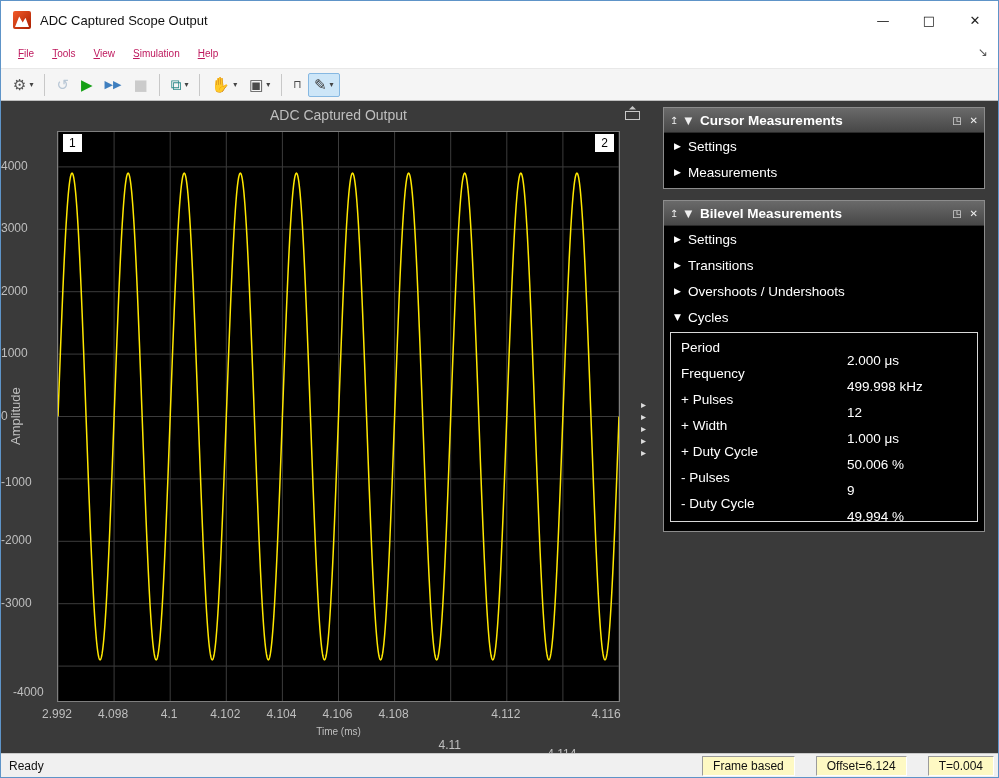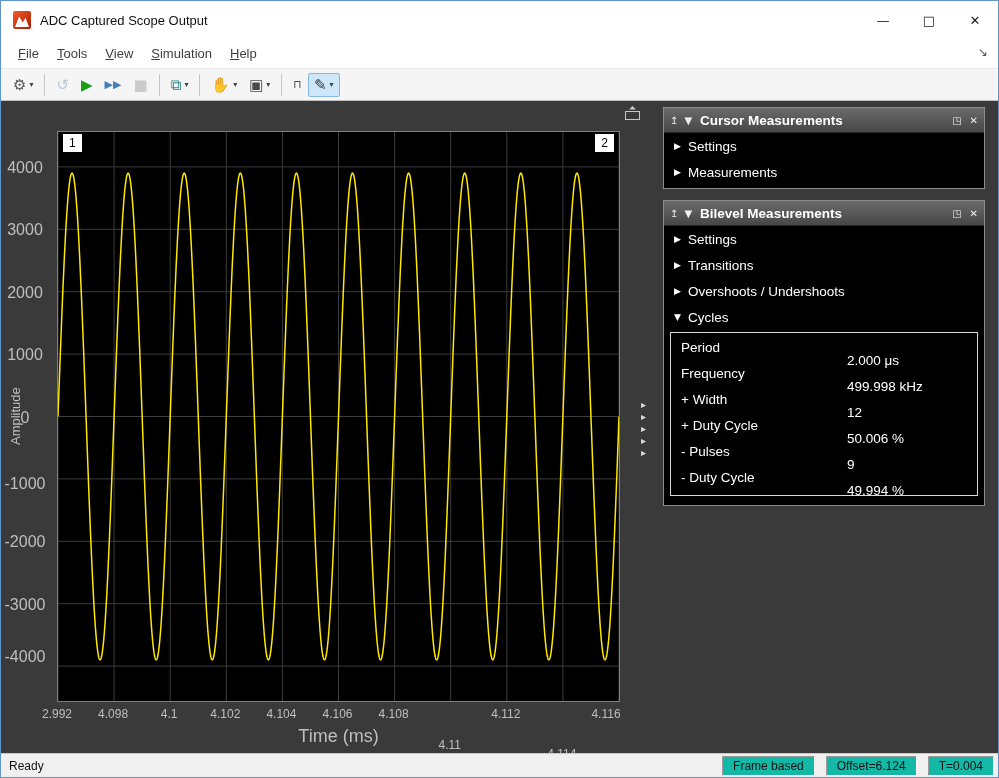--- a/index.html
+++ b/index.html
@@ -17,21 +17,21 @@
   .titlebar { height:38px; background:#ffffff; display:flex; align-items:center; padding-left:12px; flex:0 0 auto; }
   .app-icon { width:18px; height:18px; border-radius:2px; background:linear-gradient(135deg,#f25a29,#a81e00); position:relative; margin-right:9px; flex:0 0 auto; }
   .app-icon::after { content:''; position:absolute; left:2px; right:2px; bottom:2px; top:4px; background:#fff;
     clip-path:polygon(0 100%, 30% 12%, 55% 62%, 75% 22%, 100% 100%); }
   .win-title { font-size:13px; color:#111; }
   .win-controls { margin-left:auto; display:flex; height:100%; }
   .win-btn { width:46px; height:100%; display:flex; align-items:center; justify-content:center; font-size:13px; color:#222; font-family:"DejaVu Sans",sans-serif; }
 
   
   .menubar { height:30px; background:#ffffff; display:flex; align-items:center; padding-left:8px; flex:0 0 auto; position:relative; border-bottom:1px solid #e8e8e8; }
-  .menu-item { display:inline-block; padding:5px 9px; font-size:13px; color:#404040; }
+  .menu-item { display:inline-block; padding:5px 9px; font-size:10px; color:#be185d; }
   .menu-item::first-letter { text-decoration:underline; }
   .menu-dock { position:absolute; right:10px; top:6px; font-size:12px; color:#555; font-family:"DejaVu Sans",sans-serif; }
 
   
   .toolbar { height:32px; background:#f5f5f5; border-bottom:1px solid #bfbfbf; display:flex; align-items:center; padding:0 6px; flex:0 0 auto; }
   .tb-btn { display:flex; align-items:center; gap:3px; padding:2px 5px; border:1px solid transparent; border-radius:2px; }
   .tb-btn.active { background:#cde6f8; border-color:#86b8e2; }
   .tb-btn.disabled .tb-ic { opacity:.45; }
   .tb-ic { font-size:15px; line-height:18px; font-family:"DejaVu Sans",sans-serif; color:#4a4a4a; }
   .tb-caret { font-size:8px; color:#444; font-family:"DejaVu Sans",sans-serif; }
@@ -42,24 +42,24 @@
   .plot-title { position:absolute; left:56px; top:6px; width:563px; text-align:center; font-size:14px; color:#bfbfbf; }
   .dock-top { position:absolute; left:623px; top:5px; }
   .plot-area { position:absolute; left:56px; top:30px; width:563px; height:571px; background:#000; border:1px solid #7e7e7e; }
   .plot-area svg { position:absolute; left:0; top:0; }
   .chan-badge { position:absolute; top:2px; background:#ffffff; color:#000; font-size:12px; padding:2px 6px; line-height:14px; }
   .chan-badge.b1 { left:5px; }
   .chan-badge.b2 { right:5px; }
   .ylabel { position:absolute; left:4px; top:30px; height:571px; width:20px; display:flex; align-items:center; justify-content:center;
     writing-mode:vertical-rl; transform:rotate(180deg); color:#bfbfbf; font-size:13px; }
   #y-ticks { position:absolute; left:0; top:30px; width:50px; height:571px; }
-  #y-ticks span { position:absolute; left:0; width:48px; text-align:center; font-size:16px; color:#bfbfbf; }
+  #y-ticks span { position:absolute; left:0; width:48px; text-align:left; font-size:12px; color:#bfbfbf; }
   #x-ticks { position:absolute; left:56px; top:606px; width:563px; height:16px; }
   #x-ticks span { position:absolute; width:50px; text-align:center; font-size:12px; color:#bfbfbf; }
-  .xlabel { position:absolute; left:56px; top:625px; width:563px; text-align:center; font-size:18px; color:#bfbfbf; }
+  .xlabel { position:absolute; left:56px; top:625px; width:563px; text-align:center; font-size:10px; color:#bfbfbf; }
   .expanders { position:absolute; left:640px; top:298px; display:flex; flex-direction:column; gap:1px; }
   .expanders span { font-size:10px; line-height:11px; color:#dcdcdc; font-family:"DejaVu Sans",sans-serif; }
 
   
   .panel { position:absolute; width:322px; background:#000; border:1px solid #8c8c8c; }
   .panel.cursor  { left:662px; top:6px;  }
   .panel.bilevel { left:662px; top:99px; }
   .panel-header { height:25px; background:linear-gradient(#6a6a6a,#474747); display:flex; align-items:center; padding:0 6px; gap:6px; border-bottom:1px solid #2a2a2a; }
   .ph-ic { font-size:10px; color:#efefef; font-family:"DejaVu Sans",sans-serif; }
   .ph-title { color:#ffffff; font-weight:bold; font-size:13.5px; margin-left:2px; }
@@ -69,21 +69,21 @@
   .cycles-table { margin:2px 6px 9px 6px; border:1px solid #d9d9d9; padding:2px 0 4px 0; }
   .m-row { height:26px; position:relative; color:#fff; font-size:13.5px; }
   .m-label { position:absolute; left:10px; top:5px; }
   .m-value { position:absolute; left:176px; top:18px; }
   .panel-pad { height:3px; }
 
   
   .statusbar { height:24px; flex:0 0 auto; background:#f0f0f0; border-top:1px solid #c9c9c9; display:flex; align-items:center; padding:0 4px; font-size:12px; color:#111; }
   .status-left { padding-left:4px; }
   .status-spacer { flex:1; }
-  .status-cell { margin-left:11px; padding:2px 10px; border:1px solid; border-color:#9b9b9b #ffffff #ffffff #9b9b9b; background:#14b8a6; }
+  .status-cell { margin-left:21px; padding:2px 10px; border:1px solid; border-color:#9b9b9b #ffffff #ffffff #9b9b9b; background:#fef9c3; }
 </style>
 </head>
 <body>
 
 <div class="window">
 
   <div class="titlebar">
     <div class="app-icon"></div>
     <span class="win-title">ADC Captured Scope Output</span>
     <div class="win-controls">
@@ -140,38 +140,39 @@
       <div class="tb-btn">
         <span class="tb-ic" style="color: rgb(74, 74, 74); font-size: 11px;">⊓</span>
       </div>
       <div class="tb-btn active">
         <span class="tb-ic" style="color: rgb(58, 58, 58);">✎</span>
         <span class="tb-caret">▾</span>
       </div>
     </div>
 
   <div class="main">
+    <div class="plot-title">ADC Captured Output</div>
     <div class="dock-top">
       <svg width="17" height="15" viewBox="0 0 17 15">
         <path d="M8.5 0 L12 3.5 L5 3.5 Z" fill="#c8c8c8"></path>
         <rect x="1.5" y="5.5" width="14" height="8" fill="none" stroke="#c8c8c8"></rect>
       </svg>
     </div>
 
     <div class="ylabel">Amplitude</div>
     <div id="y-ticks">
         <span style="top: 27.9386px;">4000</span>
         <span style="top: 90.3289px;">3000</span>
         <span style="top: 152.719px;">2000</span>
         <span style="top: 215.11px;">1000</span>
         <span style="top: 277.5px;">0</span>
         <span style="top: 344px;">-1000</span>
         <span style="top: 402.281px;">-2000</span>
         <span style="top: 464.671px;">-3000</span>
-        <span style="top: 517px;">-4000</span>
+        <span style="top: 554px; padding-left: 12px;">-4000</span>
       </div>
 
     <div class="plot-area">
       <svg id="plot-svg" width="561" height="569">
           <rect x="0" y="0" width="561" height="569" fill="#000000"></rect>
           <g stroke="#3c3c3c" stroke-width="1">
             <line x1="0.0" y1="0" x2="0.0" y2="569"></line>
             <line x1="56.1" y1="0" x2="56.1" y2="569"></line>
             <line x1="112.2" y1="0" x2="112.2" y2="569"></line>
             <line x1="168.3" y1="0" x2="168.3" y2="569"></line>
@@ -275,22 +276,26 @@
       <div class="cycles-table" id="cycles-table">
           <div class="m-row">
             <span class="m-label">Period</span>
             <span class="m-value">2.000 μs</span>
           </div>
           <div class="m-row">
             <span class="m-label">Frequency</span>
             <span class="m-value">499.998 kHz</span>
           </div>
           <div class="m-row">
+            <span class="m-label">+ Pulses</span>
+            <span class="m-value">12</span>
+          </div>
+          <div class="m-row">
             <span class="m-label">+ Width</span>
-            <span class="m-value">12</span>
+            <span class="m-value">1.000 μs</span>
           </div>
           <div class="m-row">
             <span class="m-label">+ Duty Cycle</span>
             <span class="m-value">50.006 %</span>
           </div>
           <div class="m-row">
             <span class="m-label">- Pulses</span>
             <span class="m-value">9</span>
           </div>
           <div class="m-row">

